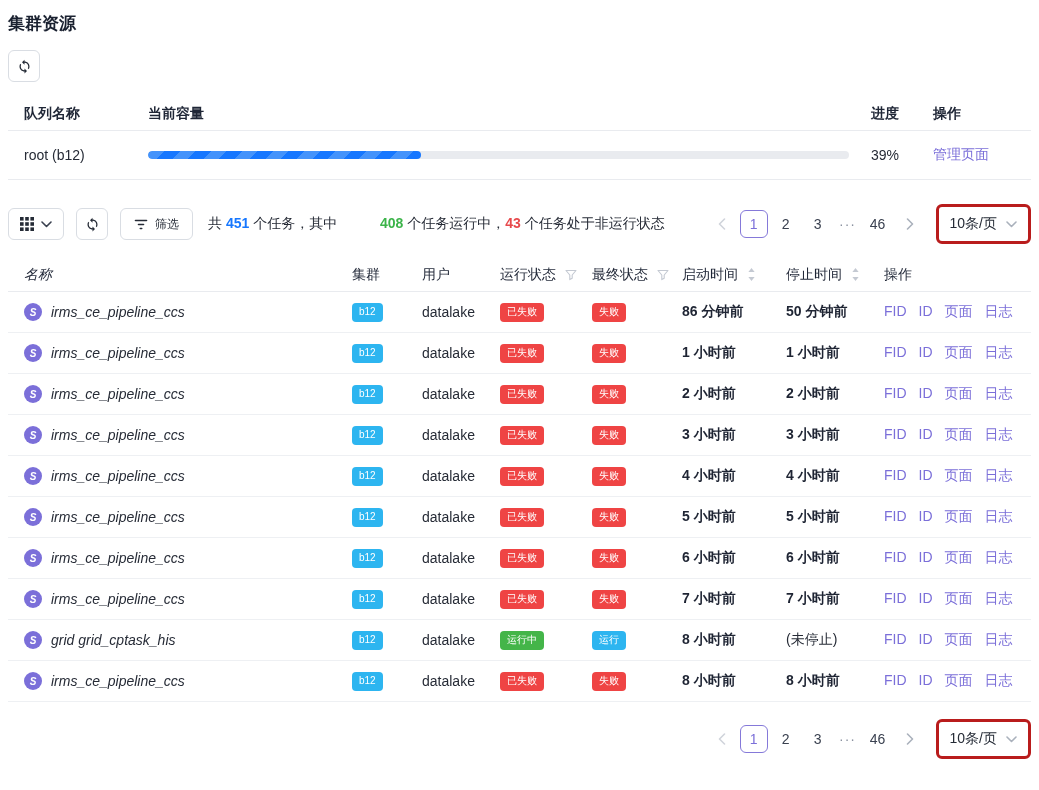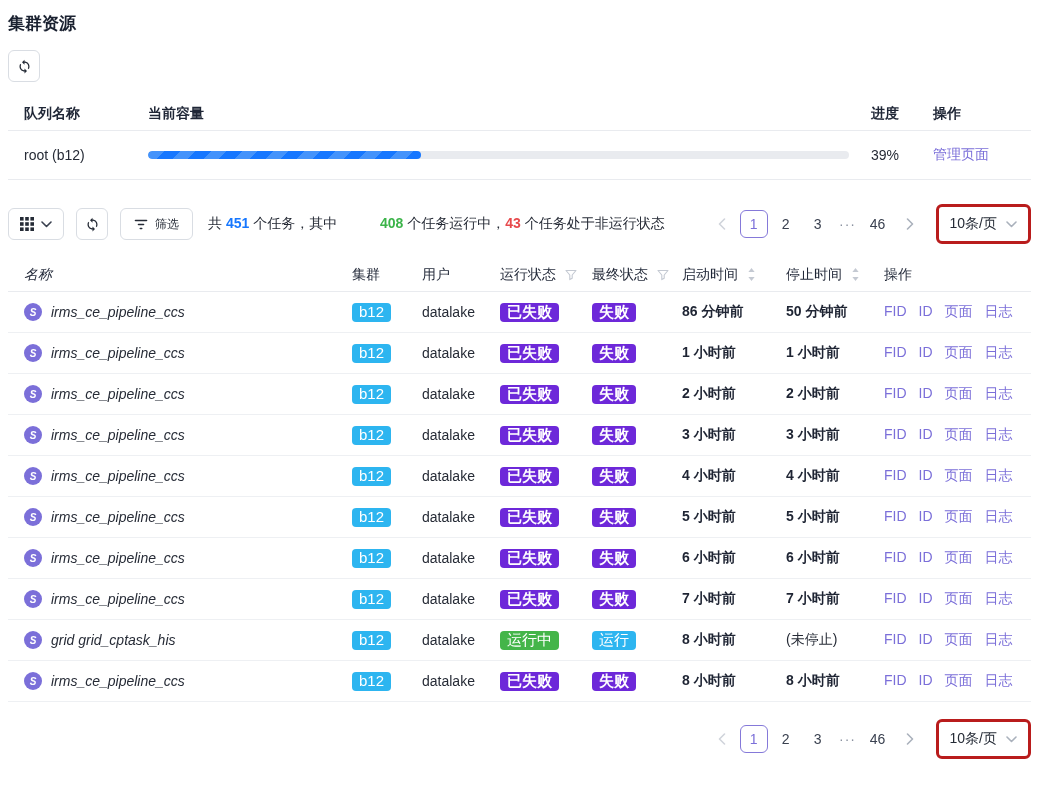--- a/index.html
+++ b/index.html
@@ -79,24 +79,24 @@
   .hcell { display: flex; align-items: center; gap: 9px; }
 
   .name-cell { display: flex; align-items: center; gap: 9px; }
   .avatar {
     width: 18px; height: 18px; border-radius: 50%; background: #7b6fd9; color: #fff;
     font-size: 10px; font-weight: 700; display: inline-flex; align-items: center;
     justify-content: center; flex: none;
   }
   .badge {
     display: inline-block; padding: 2.5px 7px; border-radius: 4px;
-    font-size: 15px; color: #fff; line-height: 14px; white-space: nowrap;
+    font-size: 10px; color: #fff; line-height: 14px; white-space: nowrap;
   }
   .badge-cyan  { background: #2db5f0; }
-  .badge-red   { background: #6d28d9; font-weight: bold; }
+  .badge-red   { background: #ef4444; }
   .badge-green { background: #44b549; }
 
   .time-cell { font-weight: 700; color: #1e2433; }
   .time-cell.muted { font-weight: 400; color: #262b36; }
   .actions-cell { display: flex; gap: 12px; }
 
   .bottom-bar { margin-top: 17px; display: flex; justify-content: flex-end; }
 
   .muted-icon { color: #c4c9d2; }
   .dim { color: #d0d4db; }

